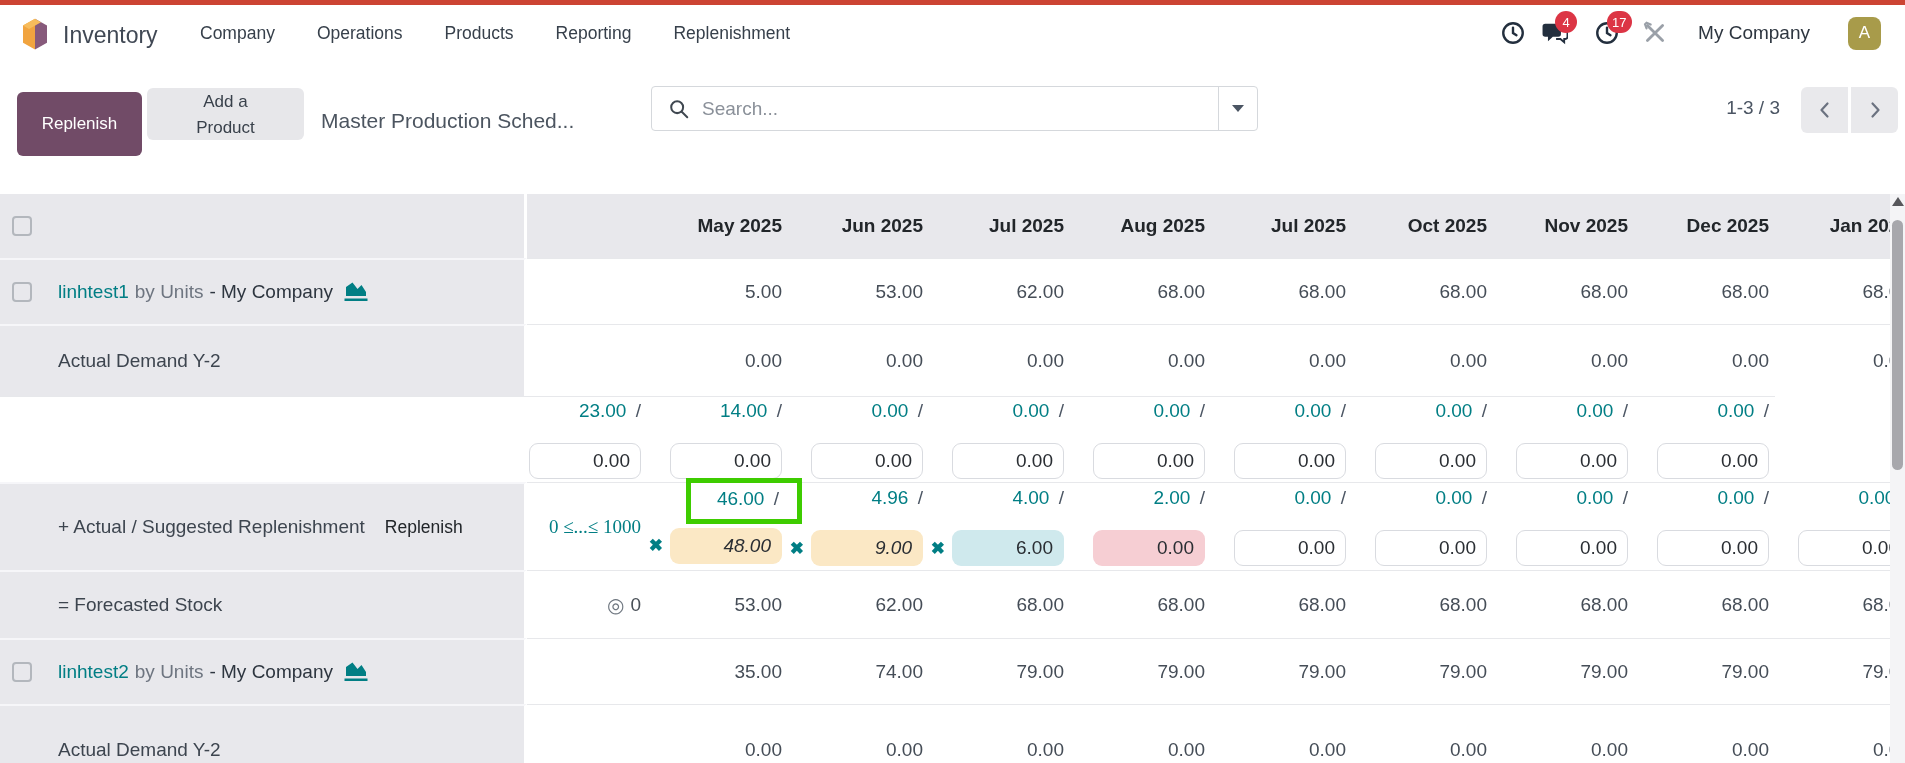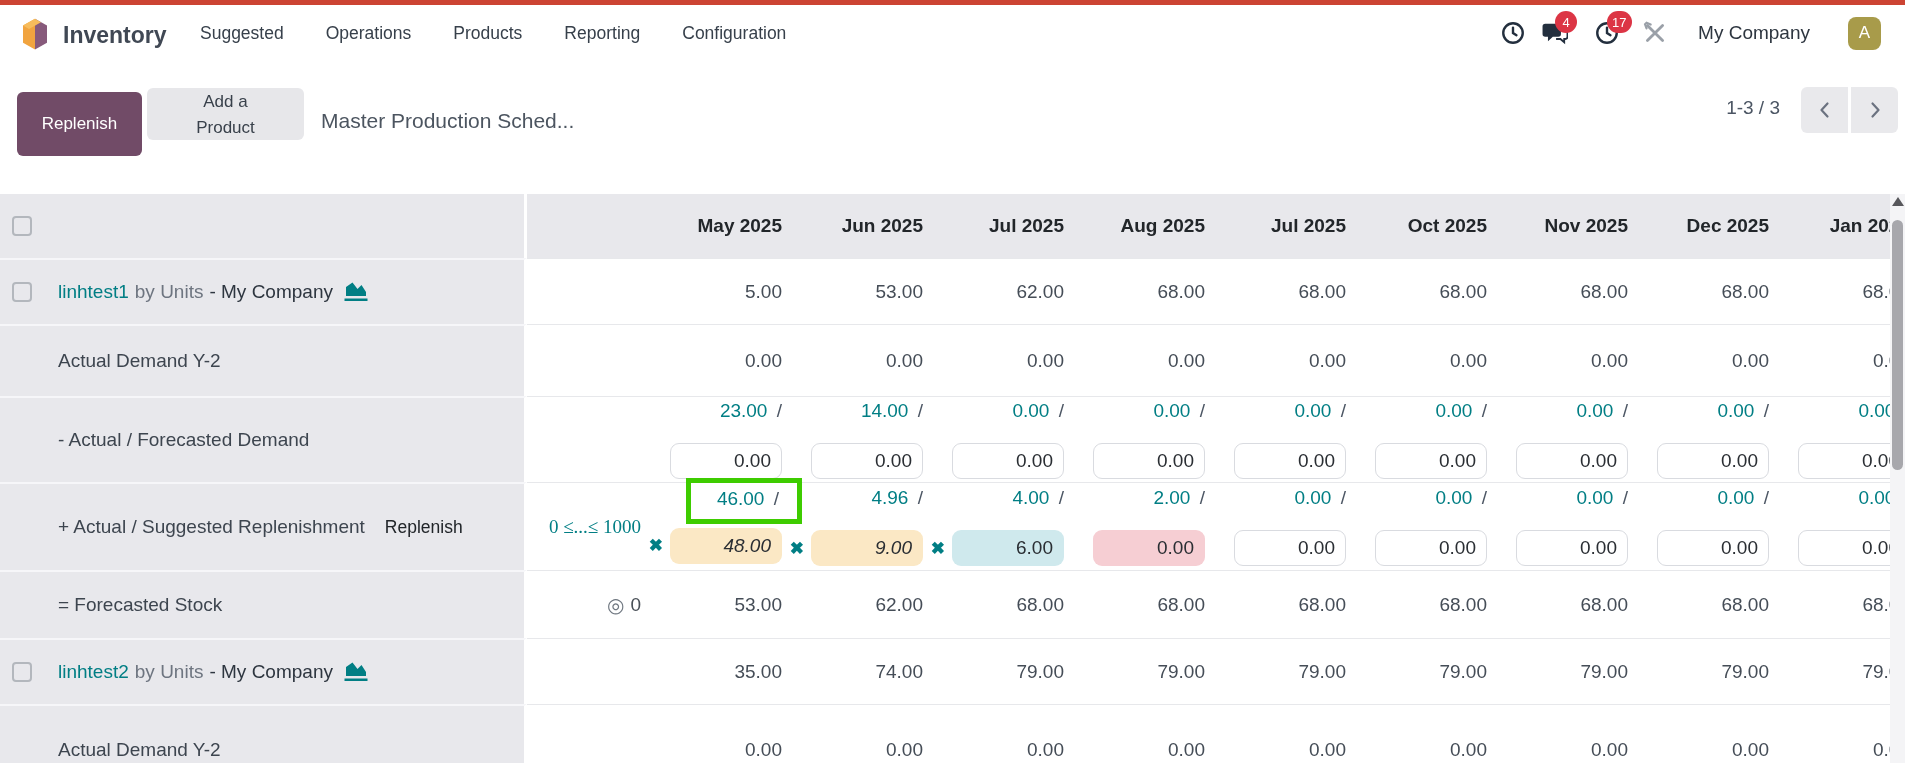--- a/index.html
+++ b/index.html
@@ -8,21 +8,21 @@
   :root{
     --teal:#017e84; --purple:#714b67; --green:#3ecc00;
     --wheat:#fbe8c5; --blue:#cfe9ed; --pink:#f6ced3;
     --panelgray:#e8e8ec; --loadred:#cc4433; --badgered:#dc3545; --avatar:#a89b4a;
   }
   
   .loadbar{position:absolute;top:0;left:0;width:100%;height:5px;background:var(--loadred);}
   .topbar{position:absolute;top:5px;left:0;width:100%;height:56px;background:#fff;
           display:flex;align-items:center;}
   .appicon{position:absolute;left:20px;top:13px;width:30px;height:33px;}
-  .appname{position:absolute;left:63px;top:17px;font-size:23px;color:#404854;font-weight:700;}
+  .appname{position:absolute;left:63px;top:17px;font-size:23px;color:#404854;font-weight:400;}
   .mainmenu{position:absolute;left:200px;top:0;height:56px;display:flex;align-items:center;gap:42px;}
   .mainmenu span{font-size:17.5px;color:#37404b;cursor:pointer;}
   .systray{position:absolute;right:0;top:0;height:56px;display:flex;align-items:center;}
   .trayicon{position:relative;width:26px;height:26px;color:#232f3e;margin-right:16px;}
   .trayicon svg{width:100%;height:100%;}
   .badge{position:absolute;top:-9px;left:13px;min-width:22px;height:22px;border-radius:11px;
          background:var(--badgered);color:#fff;font-size:13px;display:flex;align-items:center;
          justify-content:center;padding:0 5px;box-sizing:border-box;}
   .tools{color:#9aa0a8;}
   .companyname{font-size:19px;color:#2e3640;margin:0 38px 0 14px;}
@@ -105,25 +105,25 @@
   <div class="loadbar"></div>
 
   <header class="topbar">
     <svg class="appicon" viewBox="0 0 40 44">
       <polygon points="20,1 4,10 4,33 20,42" fill="#f1a43f"></polygon>
       <polygon points="20,1 36,10 36,33 20,42" fill="#875a7b"></polygon>
       <polygon points="20,1 4,10 12,14.5 28,5.5" fill="#f7bc5c"></polygon>
     </svg>
     <div class="appname">Inventory</div>
     <nav class="mainmenu">
-      <span>Suggested</span>
+      <span>Company</span>
       <span>Operations</span>
       <span>Products</span>
       <span>Reporting</span>
-      <span>Configuration</span>
+      <span>Replenishment</span>
     </nav>
     <div class="systray">
       <div class="trayicon">
         <svg viewBox="0 0 24 24">
             <circle cx="12" cy="12" r="9" fill="none" stroke="currentColor" stroke-width="2.2"></circle>
             <path d="M12 7v5l3.2 2" fill="none" stroke="currentColor" stroke-width="2.2" stroke-linecap="round"></path>
           </svg>
       </div>
       <div class="trayicon" style="margin-right:26px;">
         <svg viewBox="0 0 24 24">
@@ -149,20 +149,30 @@
       <div class="avatar">A</div>
     </div>
   </header>
 
   <div class="cpanel">
     <button class="btn-replenish">Replenish</button>
     <button class="btn-addproduct">
       <span style="display:inline-block;width:90px;">Add a Product</span>
     </button>
     <div class="viewtitle">Master Production Sched...</div>
+    <div class="searchbox">
+      <svg class="mag" viewBox="0 0 24 24" fill="none" stroke="currentColor" stroke-width="2.2">
+          <circle cx="10" cy="10" r="6.5"></circle>
+          <path d="M15 15l6 6" stroke-linecap="round"></path>
+        </svg>
+      <input type="text" placeholder="Search..." style="">
+      <div class="searchcaret">
+        <span class="tri"></span>
+      </div>
+    </div>
     <div class="pagertext">1-3 / 3</div>
     <div class="pagerbtns">
       <button class="pagerbtn prev">
         <svg width="24" height="24" viewBox="0 0 24 24" fill="none" stroke="currentColor" stroke-width="2.2" stroke-linecap="round" stroke-linejoin="round">
             <polyline points="14.5 5.5 8.5 12 14.5 18.5"></polyline>
           </svg>
       </button>
       <button class="pagerbtn next">
         <svg width="24" height="24" viewBox="0 0 24 24" fill="none" stroke="currentColor" stroke-width="2.2" stroke-linecap="round" stroke-linejoin="round">
             <polyline points="9.5 5.5 15.5 12 9.5 18.5"></polyline>
@@ -220,23 +230,20 @@
           <div class="dcell">0.00</div>
           <div class="dcell">0.00</div>
           <div class="dcell">0.00</div>
           <div class="dcell">0.00</div>
           <div class="dcell">0.00</div>
           <div class="dcell">0.00</div>
           <div class="dcell">0.00</div>
           <div class="dcell">0.00</div>
         </div>
         <div class="trow" style="height: 86px;">
-          <div class="lcell">
-            <span>- Actual / Forecasted Demand</span>
-          </div>
           <div class="dcell"></div>
           <div class="dcell dual">
             <div class="topline"><span class="val">23.00</span><span class="slash"> /</span></div>
             <div class="inputrow">
               <input class="ibox" type="text" value="0.00" style="">
             </div>
           </div>
           <div class="dcell dual">
             <div class="topline"><span class="val">14.00</span><span class="slash"> /</span></div>
             <div class="inputrow">

